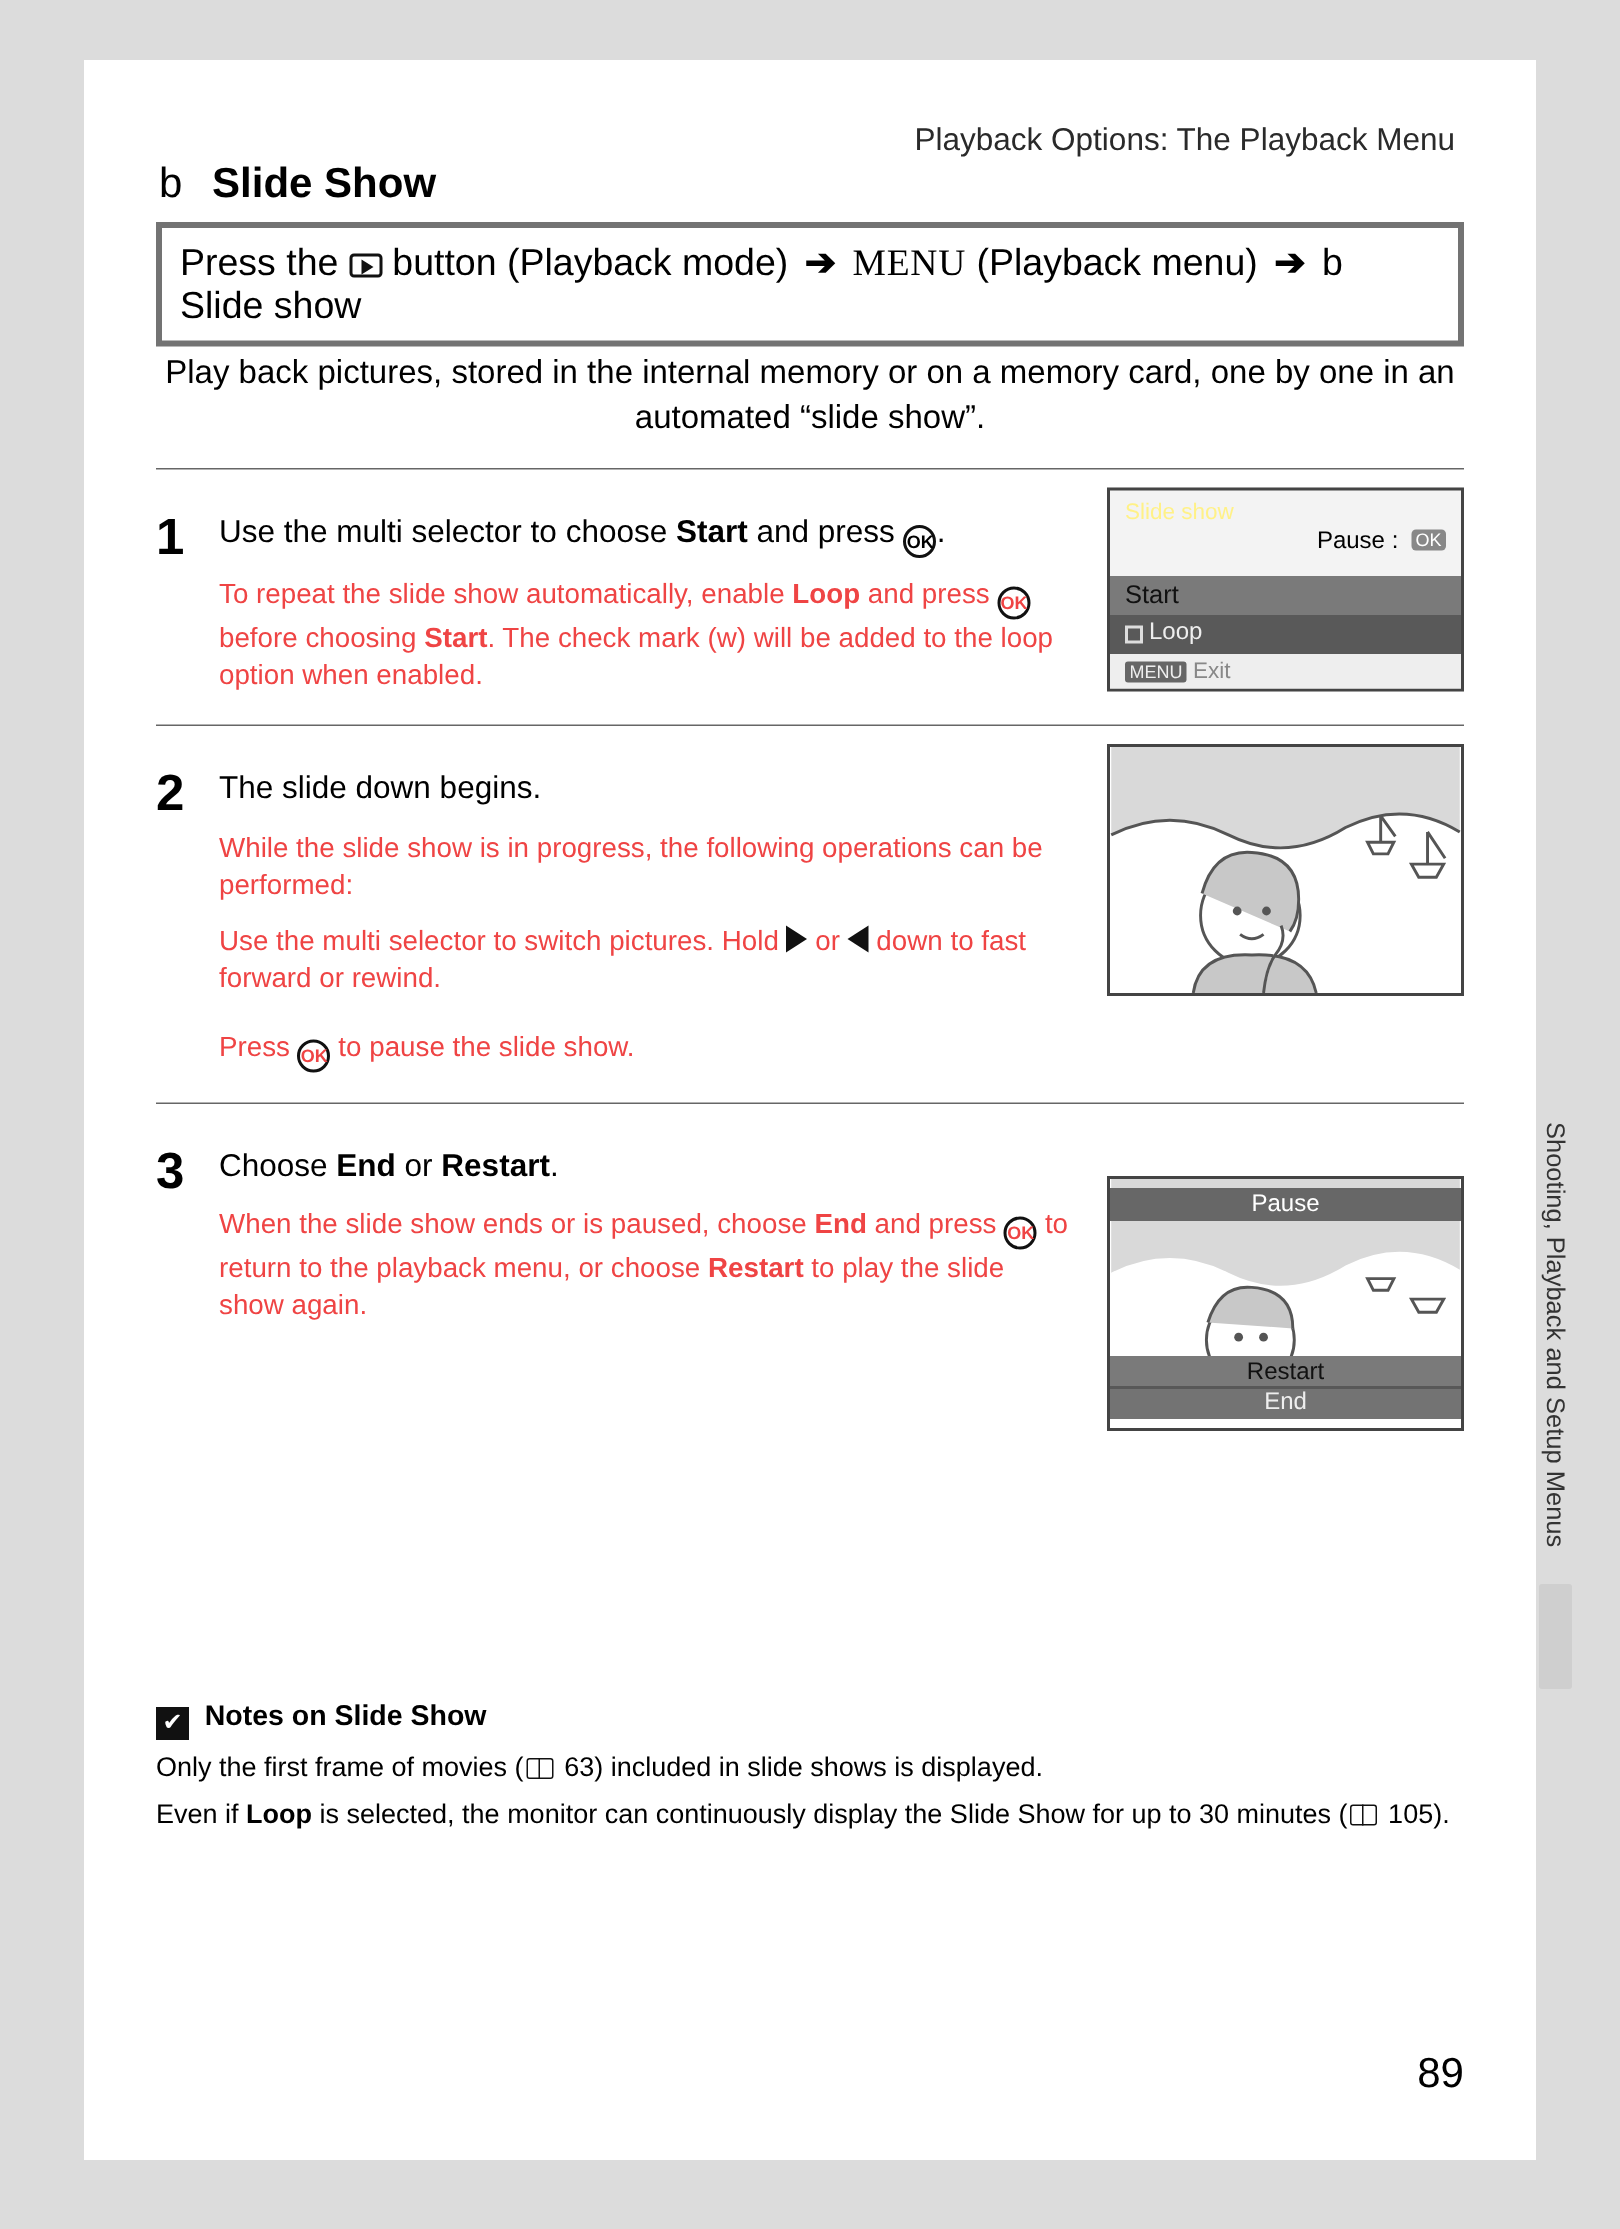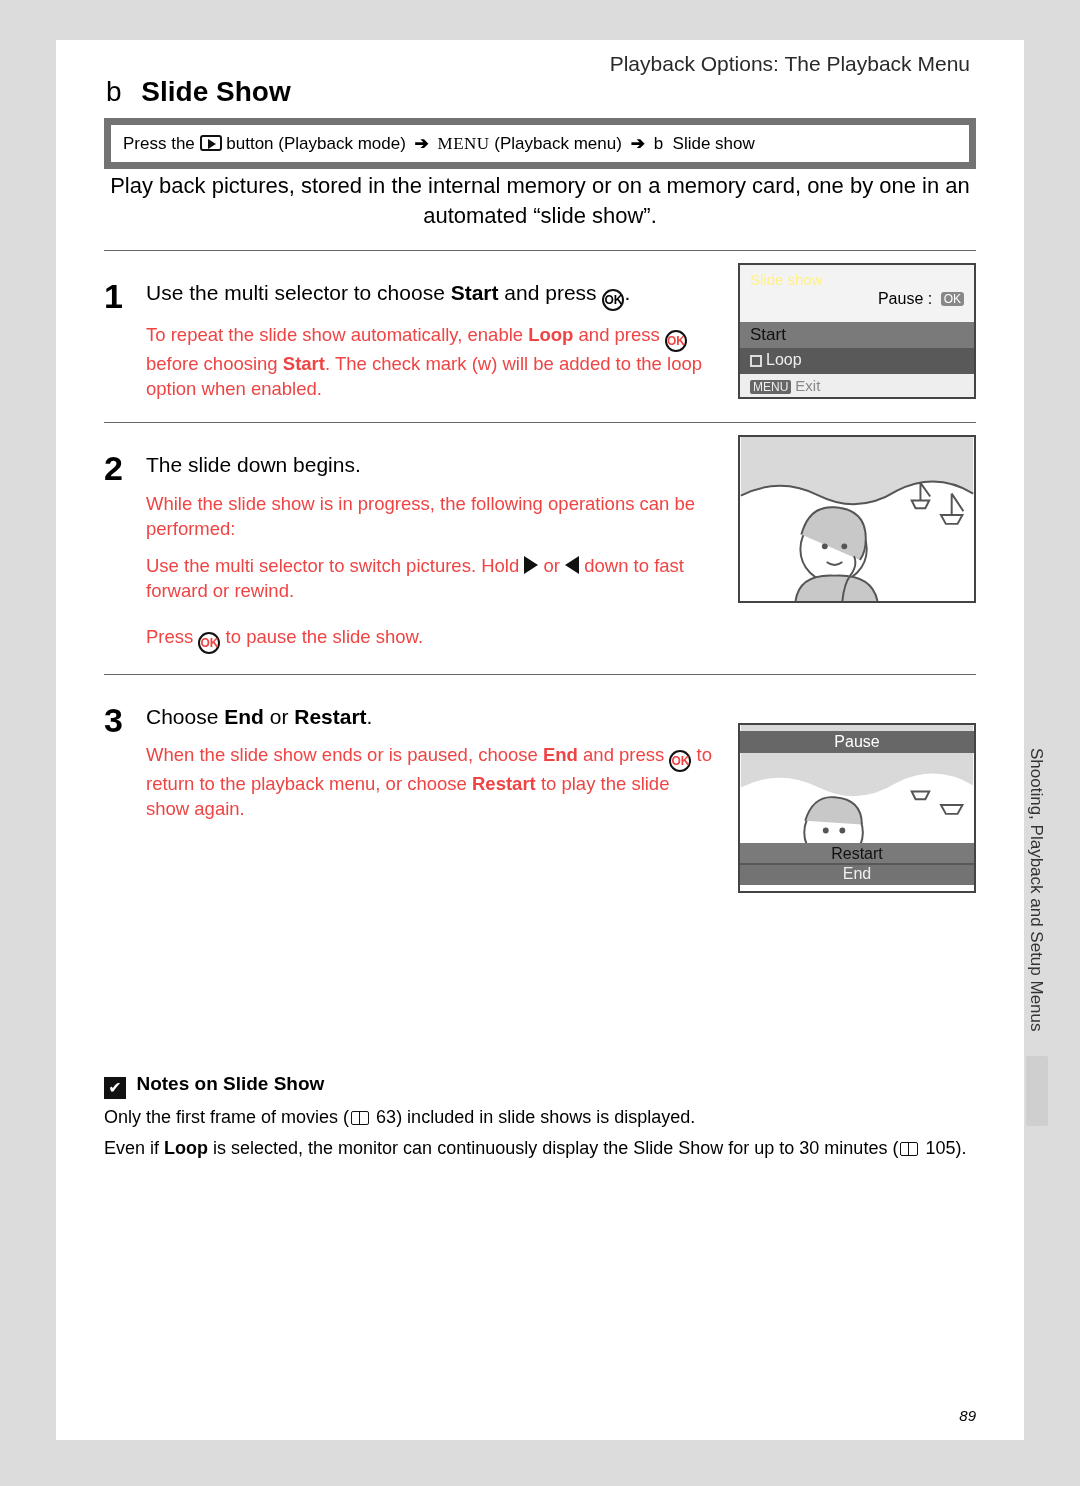--- a/index.html
+++ b/index.html
@@ -12,44 +12,44 @@
     color: #000;
     position: relative;
   }
   .page {
     position: absolute;
     top: 40px;
     left: 56px;
     width: 968px;
     height: 1400px;
     background: #fff;
-    padding: 12px 48px 0 48px;
+    padding: 42px 48px 0 48px;
   }
   .header-breadcrumb {
     text-align: right;
     font-size: 21px;
     padding-right: 6px;
     color: #2a2a2a;
   }
   .section-title {
     font-size: 28px;
     padding-left: 2px;
   }
   .section-title .icon-letter {
     font-weight: 400;
     margin-right: 12px;
   }
   .section-title .title-text {
     font-weight: 700;
   }
   .nav-path-box {
-    border: 7px solid #737373;
+    border: 4px solid #737373;
     margin-top: 10px;
     padding: 8px 12px;
-    font-size: 17px;
+    font-size: 25px;
   }
   .nav-path-box .menu-word {
     font-family: serif;
     font-weight: 500;
     letter-spacing: 0.5px;
   }
   .nav-path-box .arrow { margin: 0 4px; font-weight: bold; }
   .play-icon-box {
     display: inline-block;
     border: 2px solid #111;
@@ -281,24 +281,23 @@
     margin: 0 2px;
   }
   .page-icon::before {
     content:"";
     position:absolute;
     left:7px; top:-1px; bottom:-1px;
     border-left:1.5px solid #111;
   }
   .page-number {
     position: absolute;
-    bottom: 16px;
+    bottom: 42px;
     right: 48px;
-    font-style: italic;
-    font-size: 15px;
+    font-size: 28px;
   }
 </style>
 </head>
 <body>
 
 <div class="page">
 
   <div class="header-breadcrumb">Playback Options: The Playback Menu</div>
 
   <div class="section-title">

